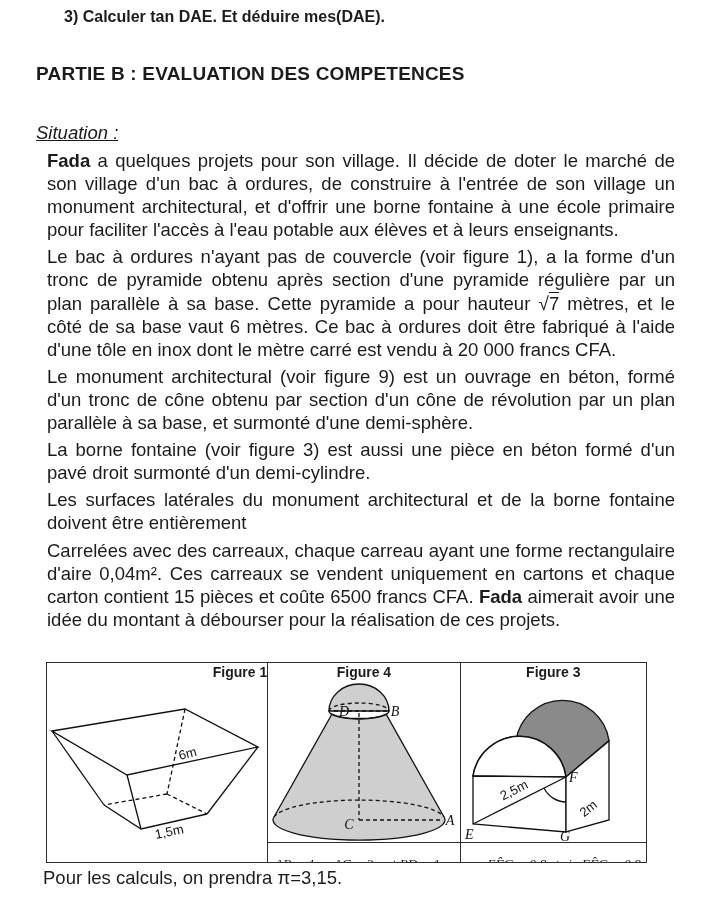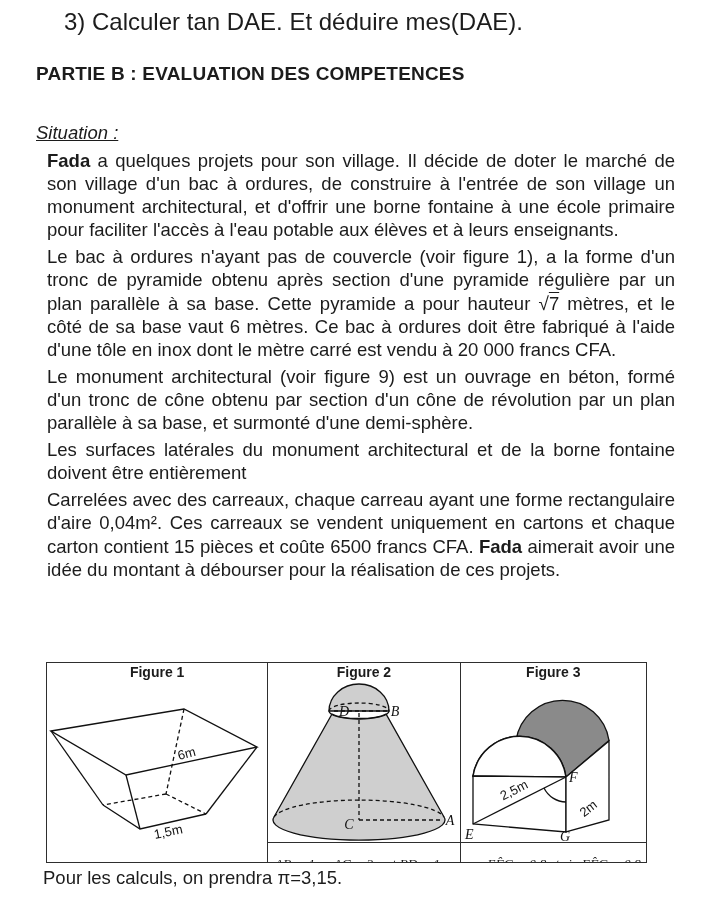--- a/index.html
+++ b/index.html
@@ -1,35 +1,35 @@
 <!DOCTYPE html>
 <html><head>
 <meta charset="utf-8">
 <style>
   html,body{margin:0;padding:0;}
   body{
     width:720px;height:905px;position:relative;background:#ffffff;
     font-family:"Liberation Sans",sans-serif;color:#1c1c1c;overflow:hidden;
   }
   .abs{position:absolute;}
-  .exline{left:64px;top:8px;font-size:24px;}
+  .exline{left:64px;top:8px;font-size:16px;font-weight:bold;}
   .heading{left:36px;top:63px;font-size:19px;font-weight:bold;letter-spacing:.2px;text-align:right;}
   .situation{left:36px;top:122px;font-size:18.5px;text-decoration:underline;font-style:italic;}
   .bodytext{left:43px;top:145px;width:636px;font-size:18.5px;line-height:23.1px;}
   .bodytext p{margin:4px;text-align:justify;}
   .b{font-weight:bold;}
   .sqrt-sign{font-size:19px;}
   .sqrt-rad{text-decoration:overline;}
   .figtable{
     left:46px;top:662px;width:601px;height:201px;
     border:1.6px solid #2e2e2e;box-sizing:border-box;
     display:flex;flex-direction:row;background:#fff;
   }
   .figcell{box-sizing:border-box;display:flex;flex-direction:column;}
-  .figcell.c1{width:221px;}
+  .figcell.c1{width:221px;align-items:flex-end;}
   .figcell.c2{width:193px;border-left:1.6px solid #2e2e2e;}
   .figcell.c3{width:187px;border-left:1.6px solid #2e2e2e;}
   .figtitle{height:17px;text-align:center;font-size:14px;font-weight:bold;padding-top:1px;}
   .figsvg{flex:1 1 auto;display:block;}
   .figcaption{
     height:20px;border-top:1.4px solid #2e2e2e;box-sizing:border-box;
     font-family:"Liberation Serif",serif;font-style:italic;font-size:13.5px;
     text-align:center;padding-top:13px;white-space:nowrap;overflow:hidden;
   }
   .footer{left:43px;top:867px;font-size:18.5px;}
@@ -45,20 +45,21 @@
 <div class="abs exline">3) Calculer tan DAE. Et déduire mes(DAE).</div>
 
 <div class="abs heading">PARTIE B : EVALUATION DES COMPETENCES</div>
 
 <div class="abs situation">Situation :</div>
 
 <div class="abs bodytext">
   <p><span class="b">Fada</span><span> a quelques projets pour son village. Il décide de doter le marché de son village d'un bac à ordures, de construire à l'entrée de son village un monument architectural, et d'offrir une borne fontaine à une école primaire pour faciliter l'accès à l'eau potable aux élèves et à leurs enseignants.</span></p>
   <p><span>Le bac à ordures n'ayant pas de couvercle (voir figure 1), a la forme d'un tronc de pyramide obtenu après section d'une pyramide régulière par un plan parallèle à sa base. Cette pyramide a pour hauteur </span><span class="sqrt-sign">√</span><span class="sqrt-rad">7</span><span> mètres, et le côté de sa base vaut 6 mètres. Ce bac à ordures doit être fabriqué à l'aide d'une tôle en inox dont le mètre carré est vendu à 20 000 francs CFA.</span></p>
   <p>Le monument architectural (voir figure 9) est un ouvrage en béton, formé d'un tronc de cône obtenu par section d'un cône de révolution par un plan parallèle à sa base, et surmonté d'une demi-sphère.</p>
+  <p>La borne fontaine (voir figure 3) est aussi une pièce en béton formé d'un pavé droit surmonté d'un demi-cylindre.</p>
   <p>Les surfaces latérales du monument architectural et de la borne fontaine doivent être entièrement</p>
   <p><span>Carrelées avec des carreaux, chaque carreau ayant une forme rectangulaire d'aire 0,04m². Ces carreaux se vendent uniquement en cartons et chaque carton contient 15 pièces et coûte 6500 francs CFA. </span><span class="b">Fada</span><span> aimerait avoir une idée du montant à débourser pour la réalisation de ces projets.</span></p>
 </div>
 
 <div class="abs figtable">
 
   <div class="figcell c1">
     <div class="figtitle">Figure 1</div>
     <svg class="figsvg" width="219" height="181" viewBox="0 0 219 181">
 
@@ -72,21 +73,21 @@
 
       <path class="dline" d="M 137,28 L 119,113"></path>
       <path class="dline" d="M 119,113 L 56,124"></path>
       <path class="dline" d="M 119,113 L 159,133"></path>
       <text class="dimlabel" x="132" y="79" transform="rotate(-15 132 79)">6m</text>
       <text class="dimlabel" x="108" y="158" transform="rotate(-12 108 158)">1,5m</text>
     </svg>
   </div>
 
   <div class="figcell c2">
-    <div class="figtitle">Figure 2</div>
+    <div class="figtitle">Figure 4</div>
     <svg class="figsvg" width="191" height="161" viewBox="0 0 191 161">
 
       <path d="M 61,30 A 30 27 0 0 1 121,30 Z" fill="#cfcfcf" stroke="#111" stroke-width="1.3"></path>
 
       <path d="M 64,33 L 6,136 A 86 20 0 1 0 176,136 L 118,33 A 30 8 0 0 1 64,33 Z" fill="#cfcfcf" stroke="#111" stroke-width="1.3"></path>
 
       <path class="dline" d="M 61,30 A 30 8 0 0 1 121,30"></path>
       <path class="sline" d="M 121,30 A 30 8 0 0 1 61,30"></path>
 
       <path class="dline" d="M 6,136 A 86 20 0 0 1 176,136"></path>

